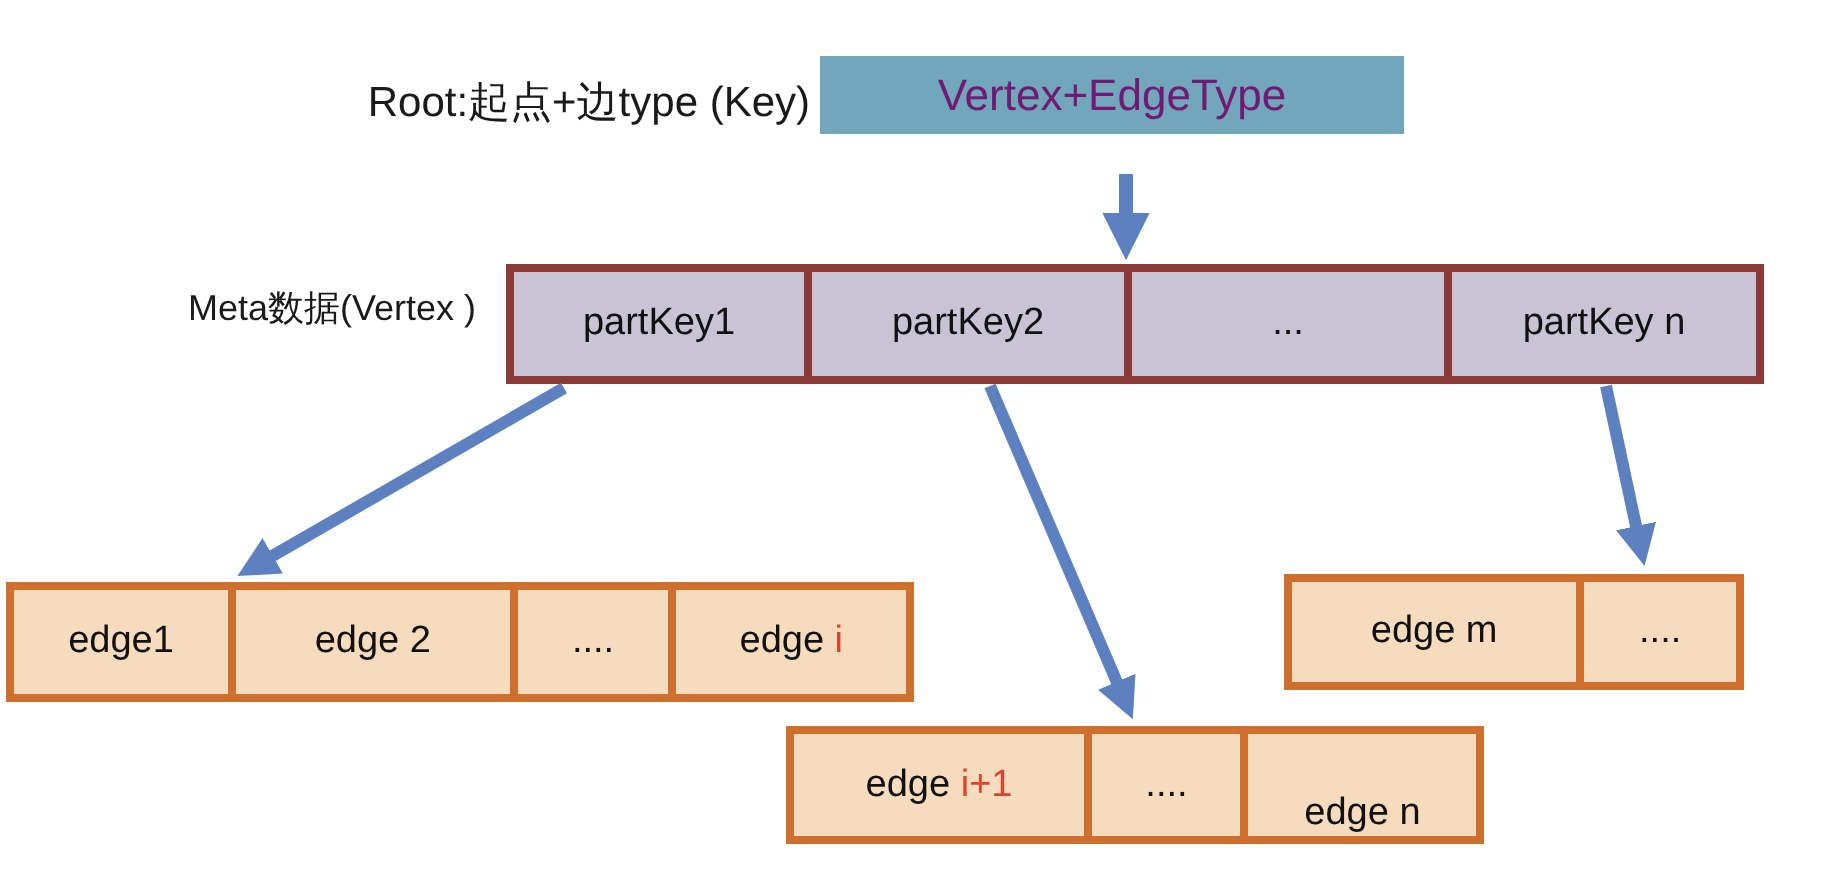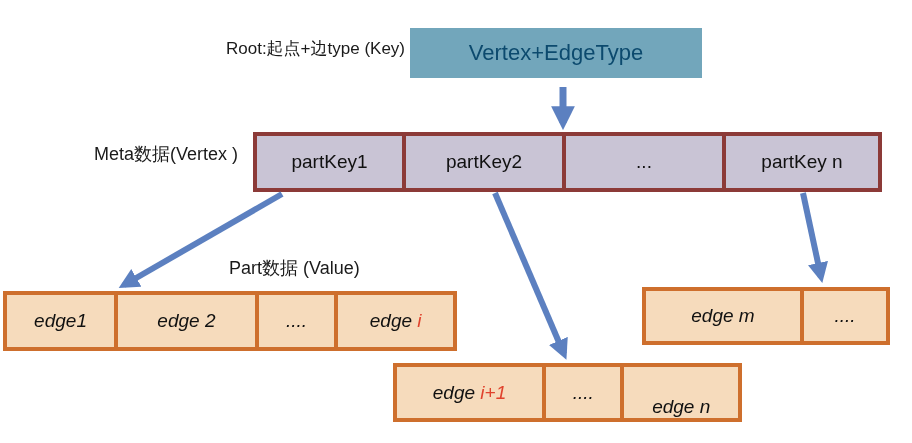--- a/index.html
+++ b/index.html
@@ -2,51 +2,51 @@
 <html style="--root-box-fill: #72a6bb; --meta-cell-fill: #c9c4d5; --meta-border: #8c3a38; --part-cell-fill: #f6dbbc; --part-border: #ce6f2d; --arrow-blue: #5c80c0; --highlight-red: #e0432d;"><head>
 <meta charset="utf-8">
 <style>
   html,body{margin:0;padding:0;background:#ffffff;}
   #canvas{
     position:relative;width:912px;height:443px;background:#ffffff;
     font-family:"Liberation Sans","DejaVu Sans",sans-serif;color:#111111;
     overflow:hidden;
   }
   .note{position:absolute;font-size:18px;color:#1a1a1a;white-space:nowrap;}
-  #root-label{left:140px;top:37px;width:265px;text-align:right;font-size:17px;}
+  #root-label{left:140px;top:37px;width:265px;text-align:right;font-size:21px;}
   #meta-label{left:20px;top:142px;width:218px;text-align:right;}
   #part-label{left:229px;top:256px;}
 
   #root-box{
-    position:absolute;left:410px;top:28px;width:292px;height:50px;
+    position:absolute;left:410px;top:28px;width:292px;height:39px;
     background:var(--root-box-fill);
     display:flex;align-items:center;justify-content:center;
-    font-size:22px;color:#0c4a6e;
+    font-size:22px;color:#701a75;
   }
 
   .row{position:absolute;display:flex;box-sizing:border-box;}
   .meta-row{
     border:4px solid var(--meta-border);background:var(--meta-cell-fill);
   }
   .meta-row .cell{border-left:4px solid var(--meta-border);}
   .part-row{
-    border:4px solid var(--part-border);background:var(--part-cell-fill);font-style:italic;
+    border:4px solid var(--part-border);background:var(--part-cell-fill);
   }
   .part-row .cell{border-left:4px solid var(--part-border);}
   .cell{
     display:flex;align-items:center;justify-content:center;
     font-size:19px;min-width:0;box-sizing:border-box;white-space:pre;
   }
   .cell:first-child{border-left:none;}
   .red{color:var(--highlight-red);}
 
   #meta-row{left:253px;top:132px;width:629px;height:60px;}
   #part-row-1{left:3px;top:291px;width:454px;height:60px;}
   #part-row-2{left:393px;top:363px;width:349px;height:59px;}
-  #part-row-3{left:642px;top:287px;width:248px;height:58px;}
+  #part-row-3{left:642px;top:287px;width:230px;height:58px;}
 
   #arrows{position:absolute;left:0;top:0;width:912px;height:443px;pointer-events:none;}
   #arrows line{stroke:var(--arrow-blue);}
   #arrows .head{fill:var(--arrow-blue);}
 </style>
 </head>
 <body>
 
 <div id="canvas">
 
@@ -66,21 +66,20 @@
       <span>partKey2</span>
     </div>
     <div class="cell" style="flex:156 1 0;">
       <span>...</span>
     </div>
     <div class="cell" style="flex:152 1 0;">
       <span>partKey n</span>
     </div>
   </div>
 
-  <div id="part-label" class="note">Part数据 (Value)</div>
 
   <div id="part-row-1" class="row part-row">
     <div class="cell" style="flex:112 1 0;">
       <span>edge1</span>
     </div>
     <div class="cell" style="flex:143 1 0;">
       <span>edge 2</span>
     </div>
     <div class="cell" style="flex:79 1 0;">
       <span>....</span>

